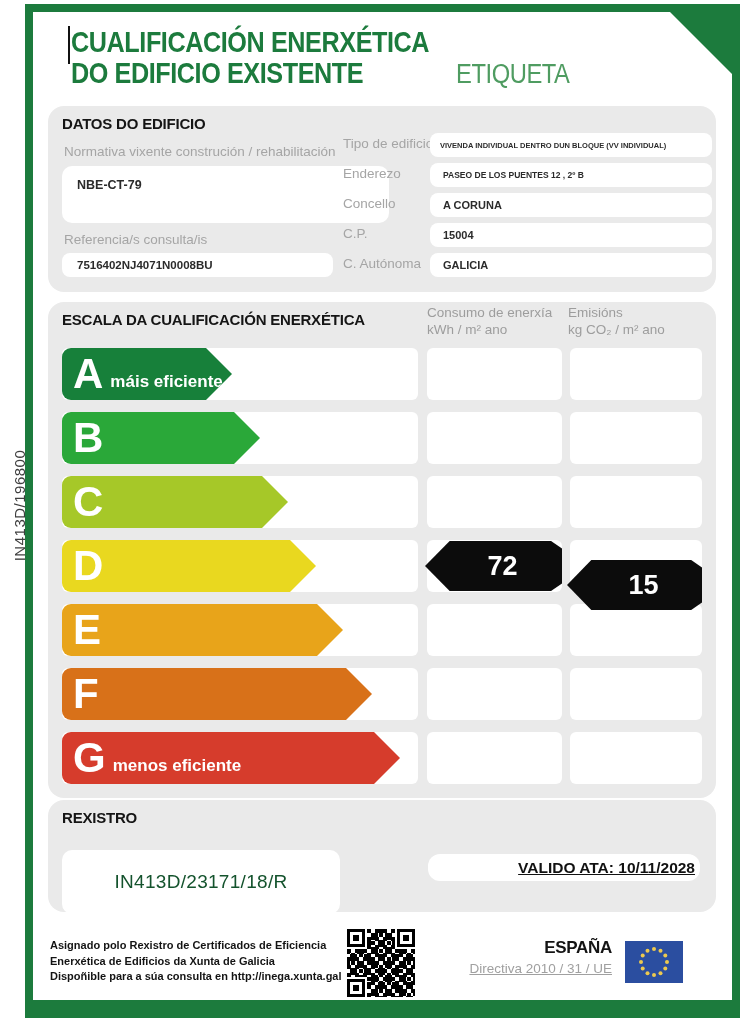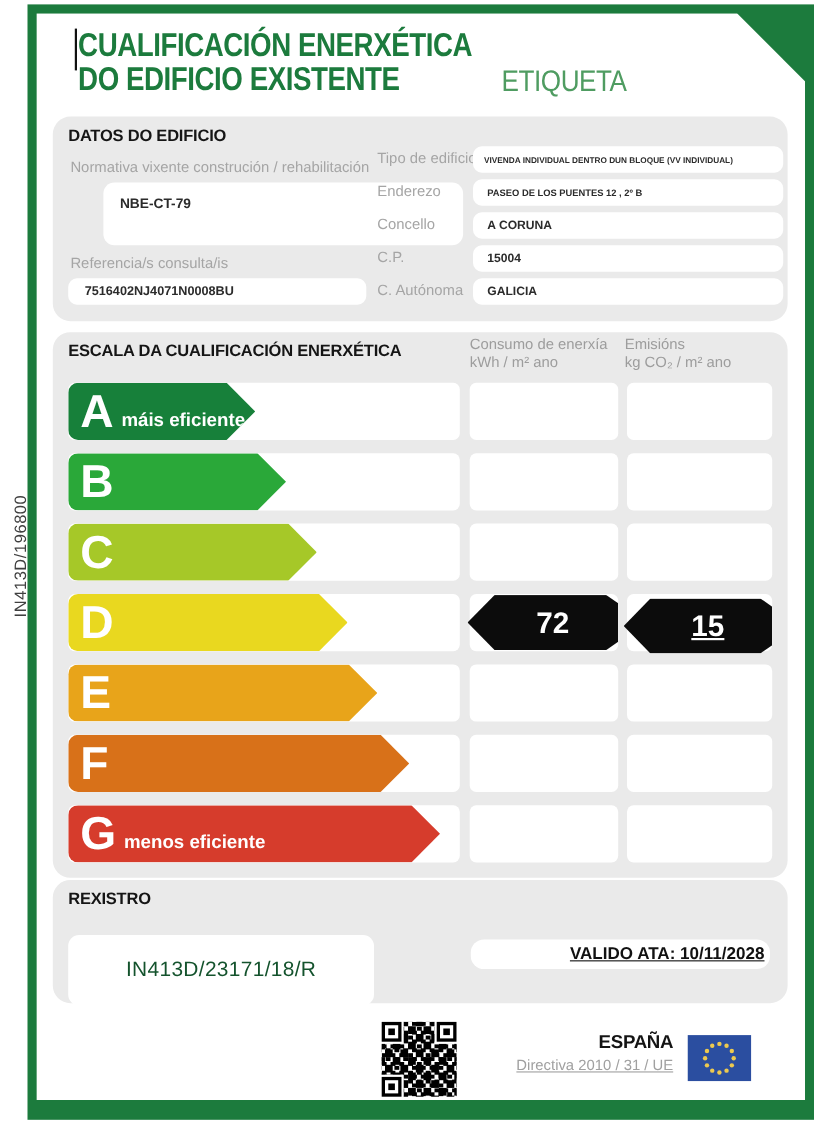--- a/index.html
+++ b/index.html
@@ -91,21 +91,21 @@
 
   <div class="cursor"></div>
   <div class="title1">CUALIFICACIÓN ENERXÉTICA</div>
   <div class="title2">DO EDIFICIO EXISTENTE</div>
   <div class="etiqueta">ETIQUETA</div>
 
   <div class="section sec-datos">
     <div class="sec-title" style="left:14px; top:9px;">DATOS DO EDIFICIO</div>
   </div>
   <div class="glabel" style="left:64px; top:144px;">Normativa vixente construción / rehabilitación</div>
-  <div class="wbox" style="left:62px; top:166px; width:327px; height:57px; align-items:flex-start; padding:12px 0 12px 15px; font-size:12.5px;margin-left:32px;">NBE-CT-79</div>
+  <div class="wbox" style="left:62px; top:166px; width:327px; height:57px; align-items:flex-start; padding:12px 0 12px 15px; font-size:12.5px;">NBE-CT-79</div>
   <div class="glabel" style="left:64px; top:232px;">Referencia/s consulta/is</div>
   <div class="wbox" style="left:62px; top:253px; width:271px; height:24px; padding-left:15px; font-size:11.5px; border-radius:8px;">7516402NJ4071N0008BU</div>
 
   <div class="glabel" style="left:343px; top:136px;">Tipo de edificio</div>
   <div class="glabel" style="left:343px; top:166px;">Enderezo</div>
   <div class="glabel" style="left:343px; top:196px;">Concello</div>
   <div class="glabel" style="left:343px; top:226px;">C.P.</div>
   <div class="glabel" style="left:343px; top:256px;">C. Autónoma</div>
 
   <div class="wbox" style="left:430px; top:133px; width:282px; height:24px; padding-left:10px; font-size:7.5px; border-radius:8px;">VIVENDA INDIVIDUAL DENTRO DUN BLOQUE (VV INDIVIDUAL)</div>
@@ -181,30 +181,35 @@
     <div class="cell c2"></div>
     <div class="bar bar-g">
       <span class="letter">G</span>
       <span class="note">menos eficiente</span>
     </div>
   </div>
 
   <div class="pointer" style="left:425px; top:541px; width:137px;">
     <span>72</span>
   </div>
-  <div class="pointer" style="left:567px; top:544px; width:135px;text-decoration:underline;">
+  <div class="pointer" style="left:567px; top:560px; width:135px;">
     <span>15</span>
   </div>
 
   <div class="section sec-rexistro">
     <div class="sec-title" style="left:14px; top:9px;">REXISTRO</div>
   </div>
   <div class="wbox regnum" style="left:62px; top:850px; width:278px; height:64px;">IN413D/23171/18/R</div>
   <div class="wbox valbox" style="left:428px; top:854px; width:272px; height:27px;text-decoration:underline;">VALIDO ATA: 10/11/2028</div>
 
+  <div class="foot-lines">
+    <div>Asignado polo Rexistro de Certificados de Eficiencia</div>
+    <div>Enerxética de Edificios da Xunta de Galicia</div>
+    <div>Dispoñible para a súa consulta en http://inega.xunta.gal</div>
+  </div>
 
   <div class="qr">
     <div class="qr-pattern"></div>
     <div class="qr-finder qf-tl"></div>
     <div class="qr-finder qf-tr"></div>
     <div class="qr-finder qf-bl"></div>
   </div>
 
   <div class="espana-block">
     <div class="espana">ESPAÑA</div>

